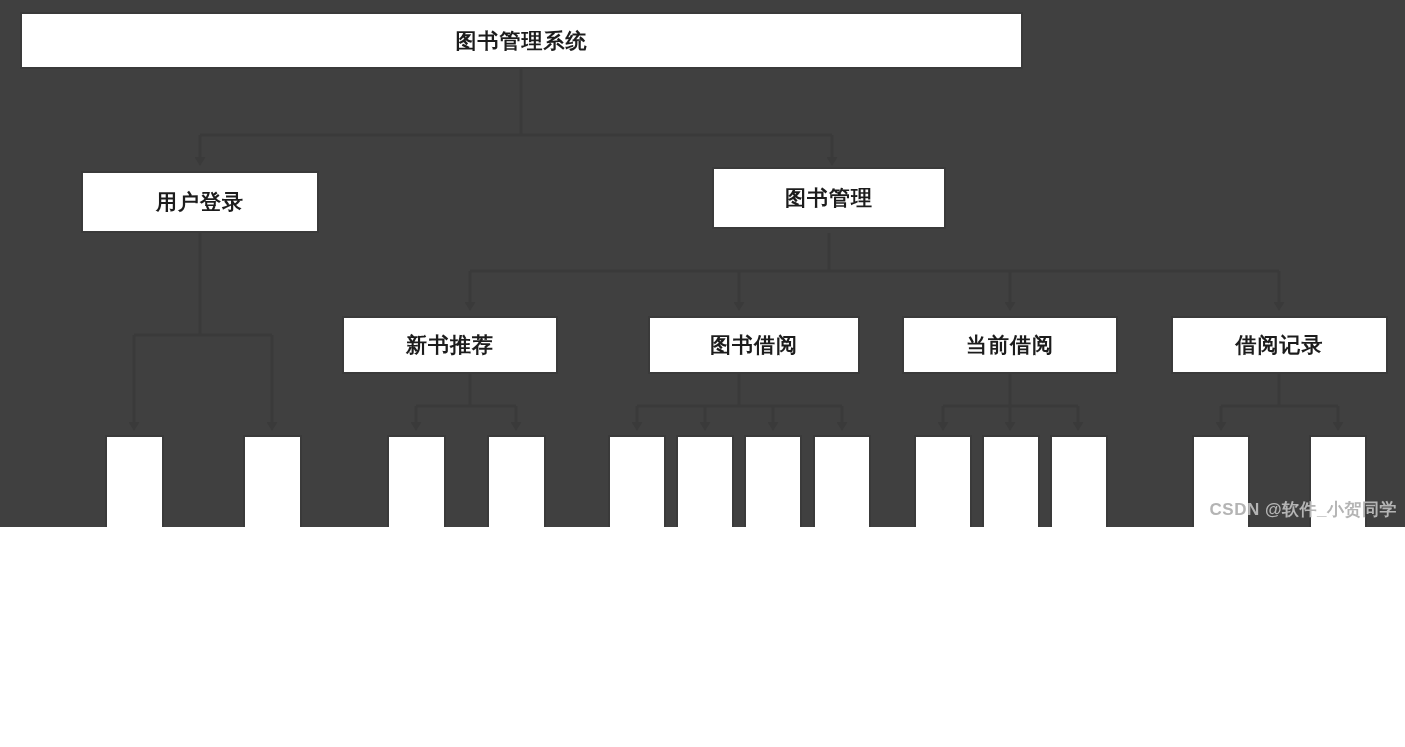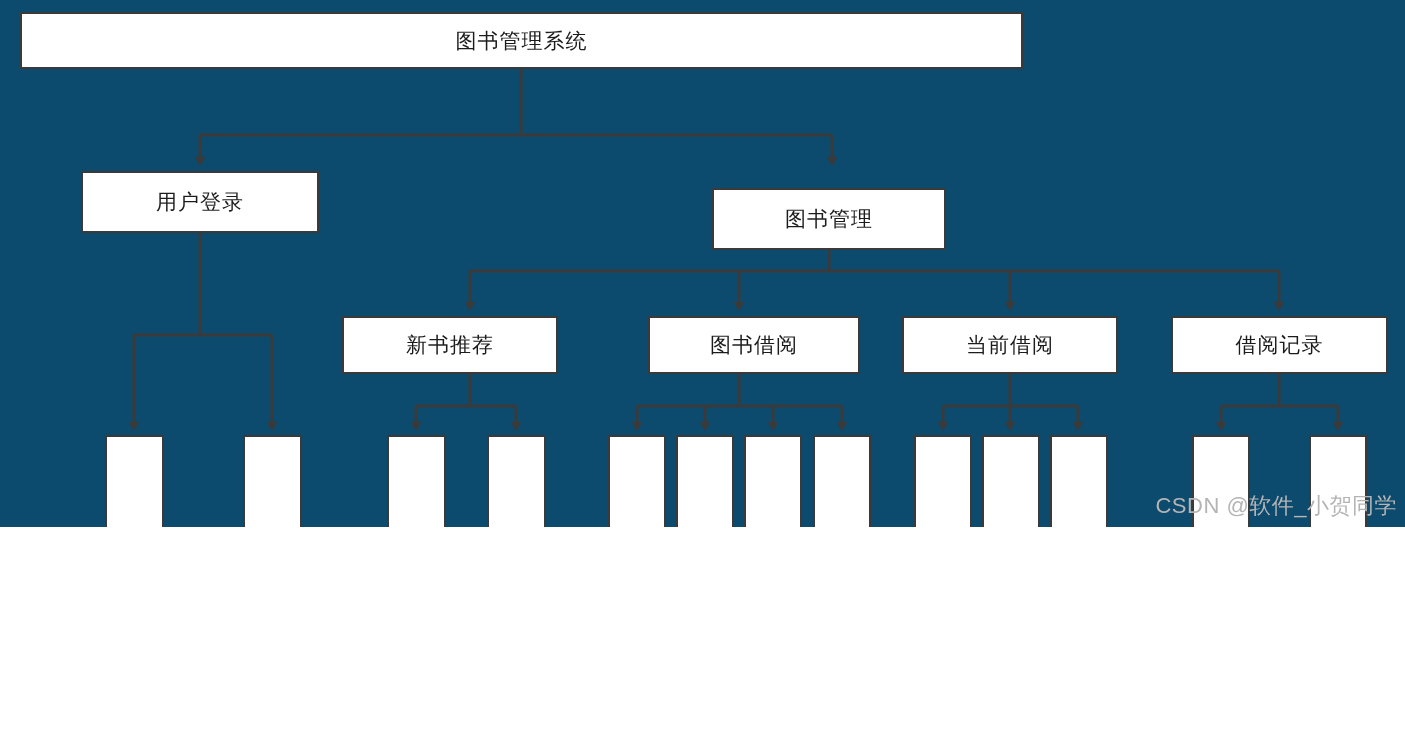--- a/index.html
+++ b/index.html
@@ -7,22 +7,23 @@
     padding: 0;
     background: #ffffff;
   }
   body {
     font-family: "Liberation Sans", "DejaVu Sans", sans-serif;
   }
   #canvas {
     position: relative;
     width: 1405px;
     height: 527px;
-    background: #0c4a6e;
+    background: #404040;
     overflow: hidden;
+    font-weight: bold;
   }
   #edges {
     position: absolute;
     left: 0; top: 0;
     width: 1405px;
     height: 747px;
   }
   .node {
     position: absolute;
     box-sizing: border-box;
@@ -51,21 +52,21 @@
     justify-content: center;
   }
   .node.vert.tall {
     font-size: 22px;
     letter-spacing: 2px;
   }
   .watermark {
     position: absolute;
     right: 8px;
     bottom: 6px;
-    font-size: 22px;
+    font-size: 17px;
     color: #b4b4b4;
     white-space: nowrap;
     z-index: 3;
     letter-spacing: 0.5px;
   }
 </style>
 </head>
 <body>
 
 <div id="canvas">
@@ -120,21 +121,21 @@
     </g>
   </svg>
 
   <div class="node horiz" style="left:20px; top:12px; width:1003px; height:57px;">
     <span>图书管理系统</span>
   </div>
 
   <div class="node horiz" style="left:81px; top:171px; width:238px; height:62px;">
     <span>用户登录</span>
   </div>
-  <div class="node horiz" style="left:712px; top:188px; width:234px; height:62px;">
+  <div class="node horiz" style="left:712px; top:167px; width:234px; height:62px;">
     <span>图书管理</span>
   </div>
 
   <div class="node horiz" style="left:342px; top:316px; width:216px; height:58px;">
     <span>新书推荐</span>
   </div>
   <div class="node horiz" style="left:648px; top:316px; width:212px; height:58px;">
     <span>图书借阅</span>
   </div>
   <div class="node horiz" style="left:1171px; top:316px; width:217px; height:58px;">

